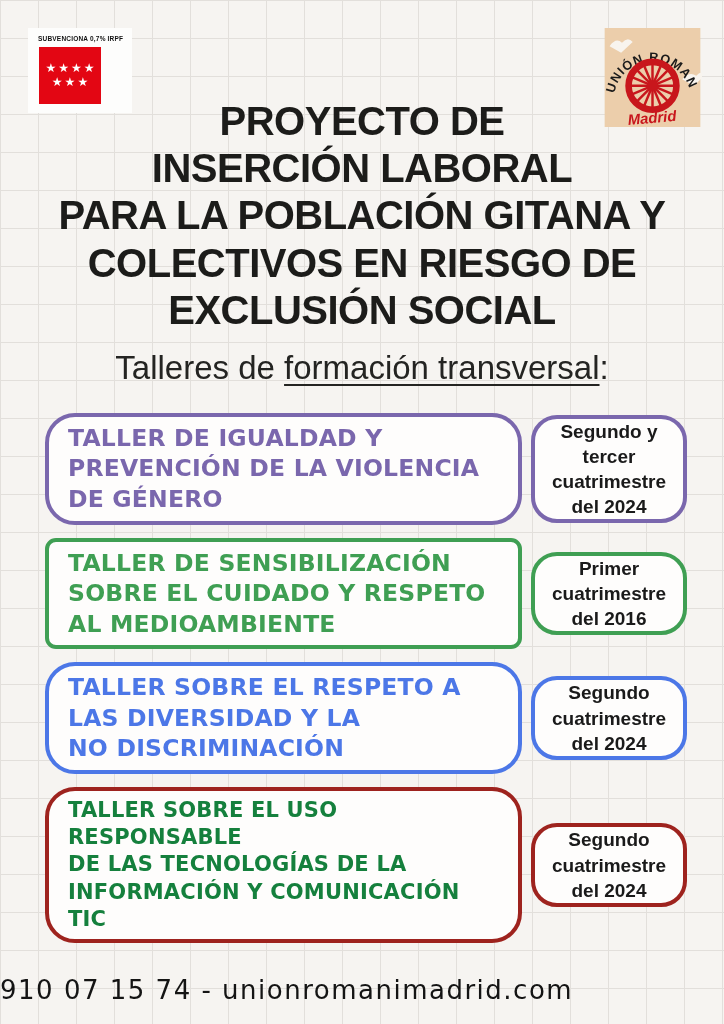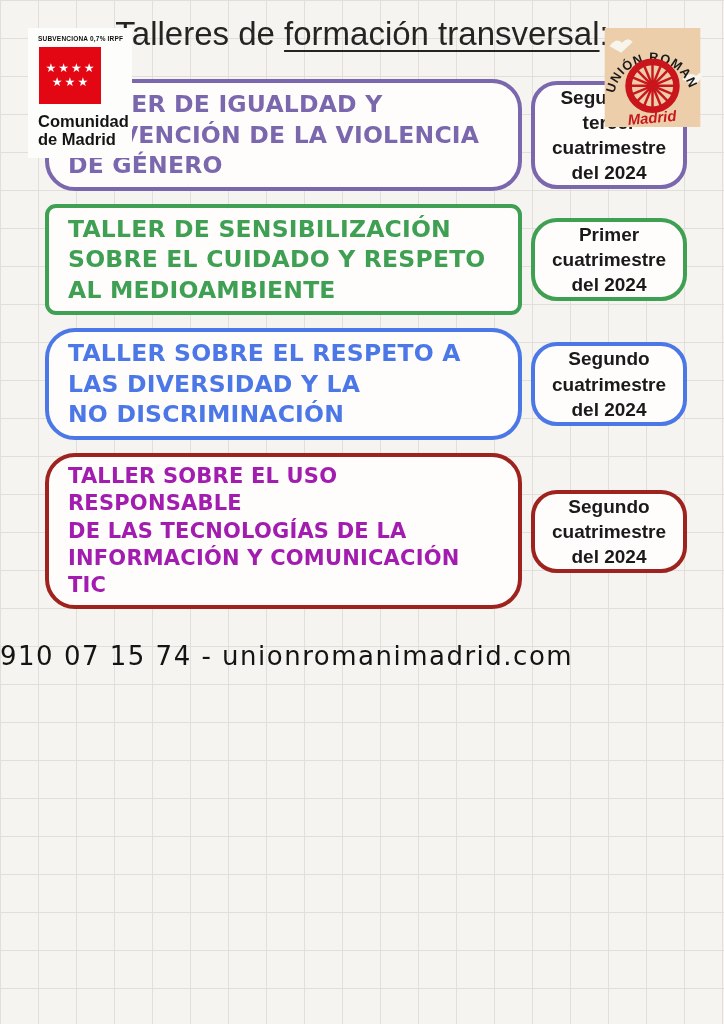--- a/index.html
+++ b/index.html
@@ -81,22 +81,20 @@
 <body>
 
 <div class="poster">
 
   <div class="madrid-logo">
     <div class="subvention">SUBVENCIONA 0,7% IRPF</div>
     <div class="flag" style="background:#e30613">
       <div class="stars-row"><span>★</span><span>★</span><span>★</span><span>★</span></div>
       <div class="stars-row"><span>★</span><span>★</span><span>★</span></div>
     </div>
-    <div class="org">Comunidad
-de Madrid</div>
   </div>
 
   <div class="romani-logo">
     <svg viewBox="0 0 120 124" width="99" height="103">
       <rect x="2" y="2" width="116" height="120" fill="#ecceab"></rect>
       <path d="M8 24 q8 -11 15 -4 q7 -8 13 -1 l-14 13 z" fill="#f8f4ee"></path>
       <path d="M96 64 q9 -10 17 -4 q6 -7 12 -2 l-15 14 z" fill="#f8f4ee"></path>
       <path id="arcText" d="M 15 76 A 47 47 0 0 1 105 76" fill="none"></path>
       <text font-size="15.5" font-weight="bold" fill="#1a1a1a" letter-spacing="1.2" font-family="Liberation Sans, sans-serif">
         <textPath href="#arcText" startOffset="50%" text-anchor="middle">UNIÓN ROMANÍ</textPath>
@@ -112,20 +110,25 @@
           <line x1="60" y1="45" x2="60" y2="99" transform="rotate(112.5 60 72)"></line>
           <line x1="60" y1="45" x2="60" y2="99" transform="rotate(135 60 72)"></line>
           <line x1="60" y1="45" x2="60" y2="99" transform="rotate(157.5 60 72)"></line>
         </g>
         <circle cx="60" cy="72" r="7" fill="#c8161c" stroke="none"></circle>
       </g>
       <text x="60" y="117" text-anchor="middle" fill="#c8161c" font-size="18" font-weight="bold" font-style="italic" transform="rotate(-5 60 117)" font-family="Liberation Sans, sans-serif">Madrid</text>
     </svg>
   </div>
 
+  <div class="title">PROYECTO DE
+INSERCIÓN LABORAL
+PARA LA POBLACIÓN GITANA Y
+COLECTIVOS EN RIESGO DE
+EXCLUSIÓN SOCIAL</div>
 
   <div class="subtitle"><span>Talleres de </span><span class="u">formación transversal</span><span>:</span></div>
 
   <div class="rows">
 
     <div class="row row-0">
       <div class="ws-title-box" style="border-color: rgb(122, 103, 173); color: rgb(122, 103, 173);">TALLER DE IGUALDAD Y
 PREVENCIÓN DE LA VIOLENCIA
 DE GÉNERO</div>
       <div class="ws-sched-box" style="border-color: rgb(122, 103, 173);">Segundo y
@@ -133,34 +136,34 @@
 cuatrimestre
 del 2024</div>
     </div>
 
     <div class="row row-1">
       <div class="ws-title-box" style="border-color: rgb(63, 159, 83); color: rgb(63, 159, 83); border-radius: 11px;">TALLER DE SENSIBILIZACIÓN
 SOBRE EL CUIDADO Y RESPETO
 AL MEDIOAMBIENTE</div>
       <div class="ws-sched-box" style="border-color: rgb(63, 159, 83);">Primer
 cuatrimestre
-del 2024</div>
+del 2016</div>
     </div>
 
     <div class="row row-2">
       <div class="ws-title-box" style="border-color: rgb(76, 119, 231); color: rgb(76, 119, 231);">TALLER SOBRE EL RESPETO A
 LAS DIVERSIDAD Y LA
 NO DISCRIMINACIÓN</div>
       <div class="ws-sched-box" style="border-color: rgb(76, 119, 231);">Segundo
 cuatrimestre
 del 2024</div>
     </div>
 
     <div class="row row-3">
-      <div class="ws-title-box" style="border-color: rgb(158, 35, 30); color: #a21caf;">TALLER SOBRE EL USO RESPONSABLE
+      <div class="ws-title-box" style="border-color: rgb(158, 35, 30); color: #15803d;">TALLER SOBRE EL USO RESPONSABLE
 DE LAS TECNOLOGÍAS DE LA
 INFORMACIÓN Y COMUNICACIÓN TIC</div>
       <div class="ws-sched-box" style="border-color: rgb(158, 35, 30);">Segundo
 cuatrimestre
 del 2024</div>
     </div>
 
   </div>
 
   <div class="footer">910 07 15 74 - unionromanimadrid.com</div>

